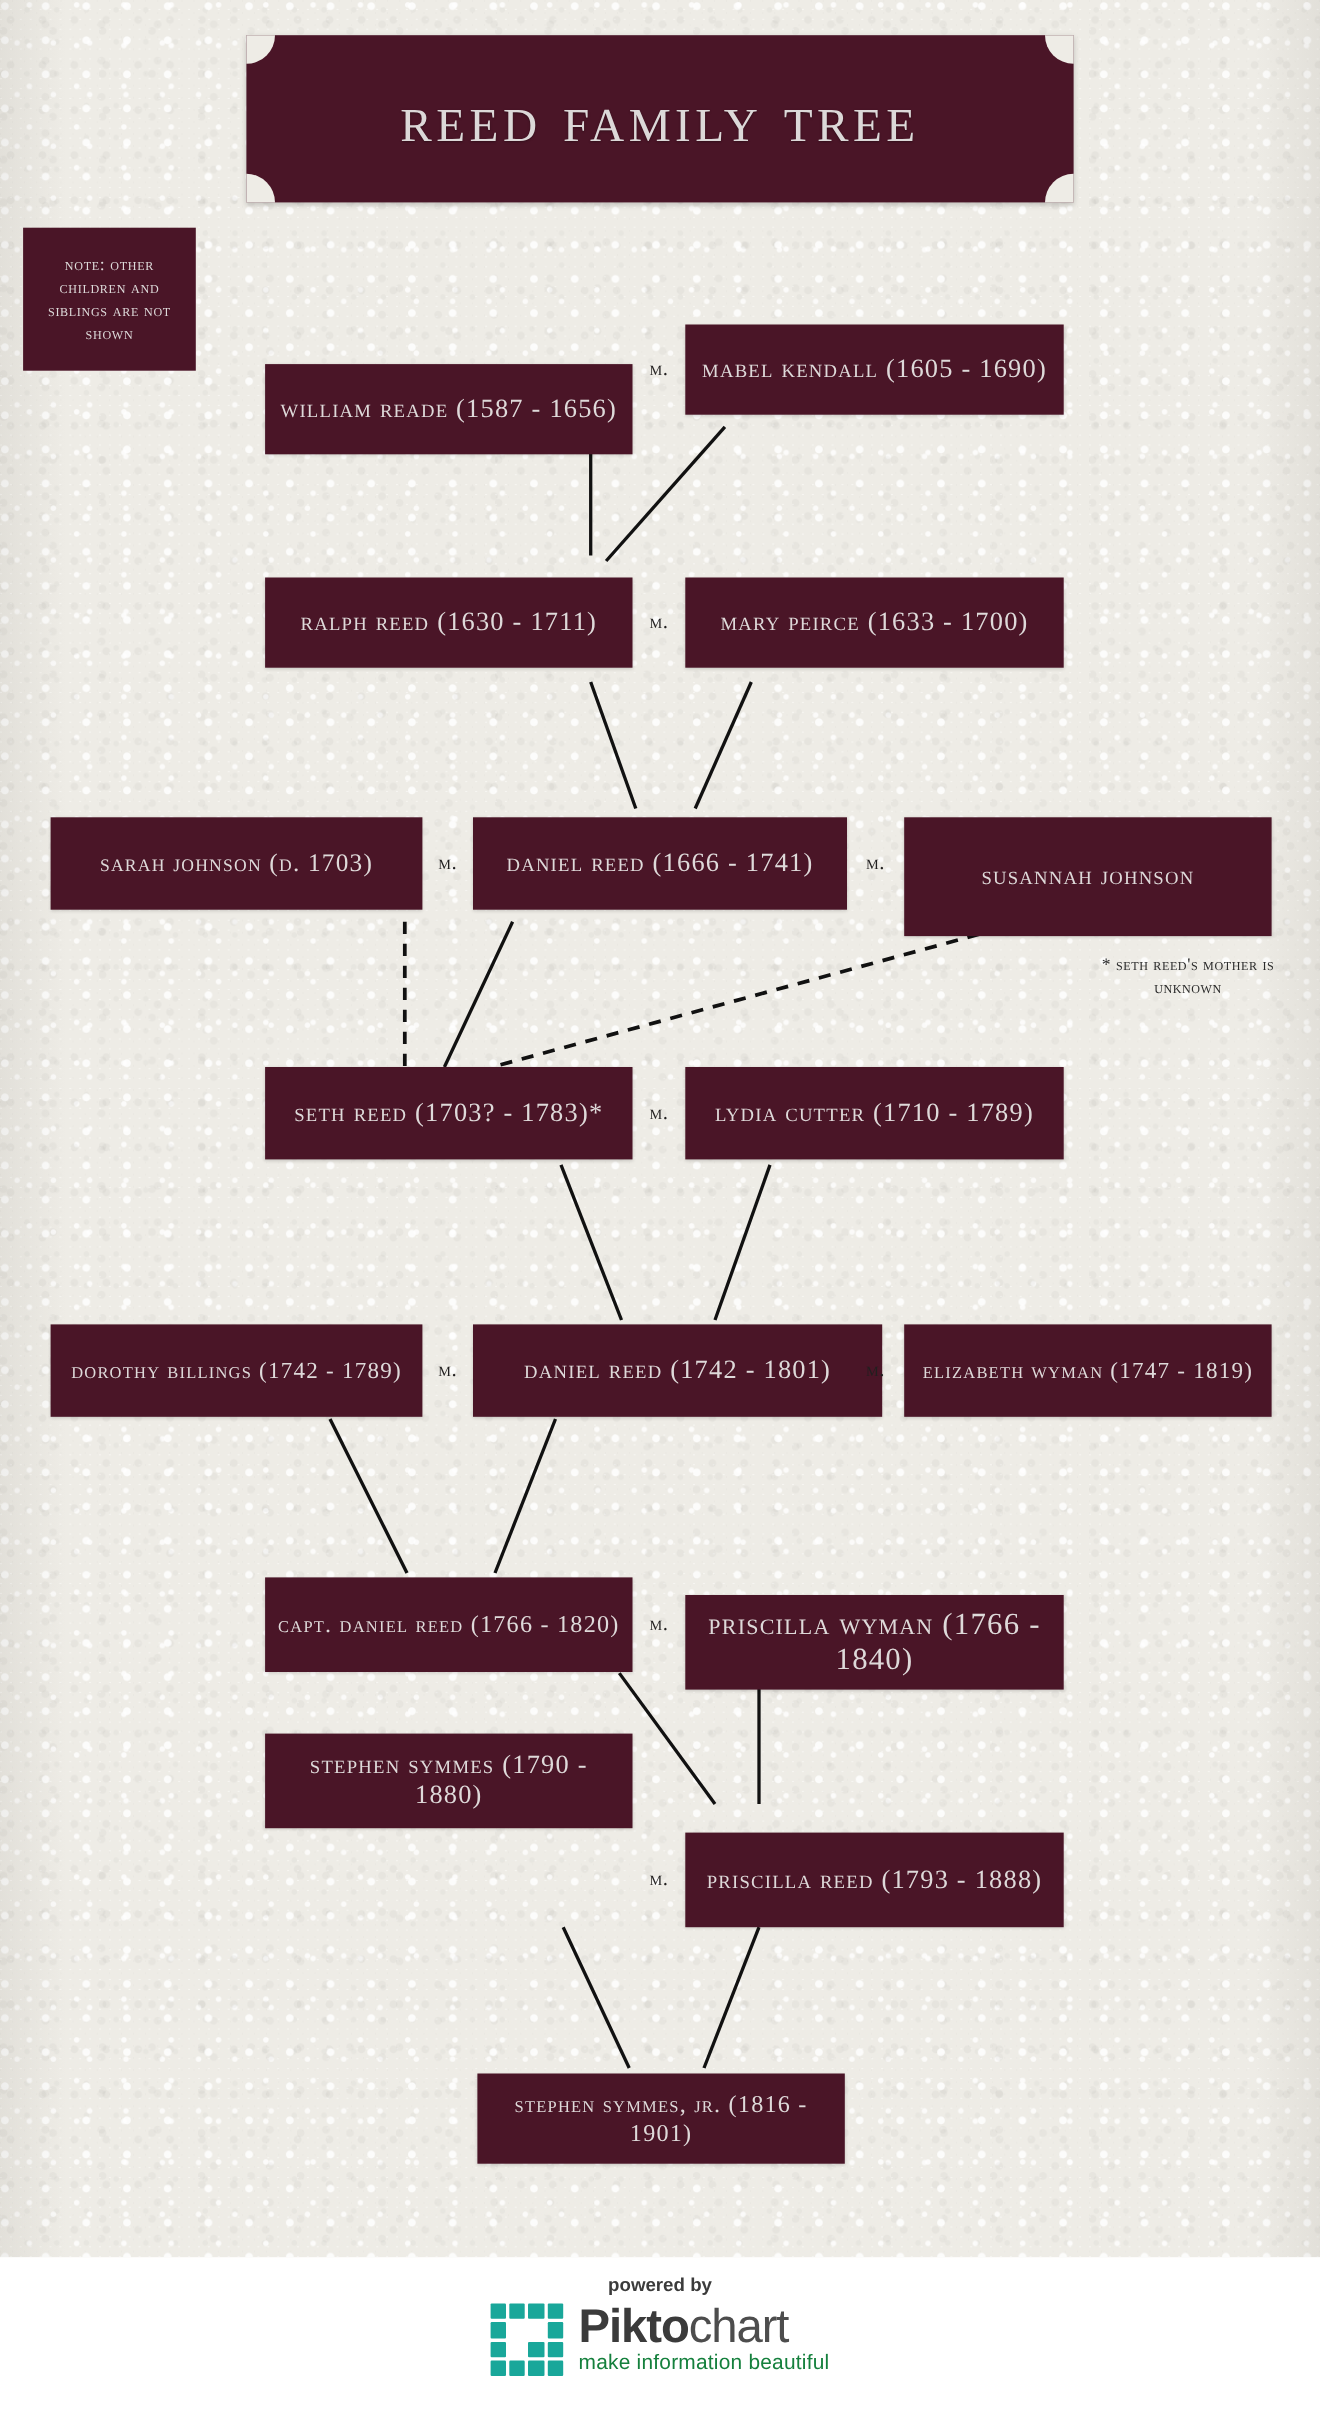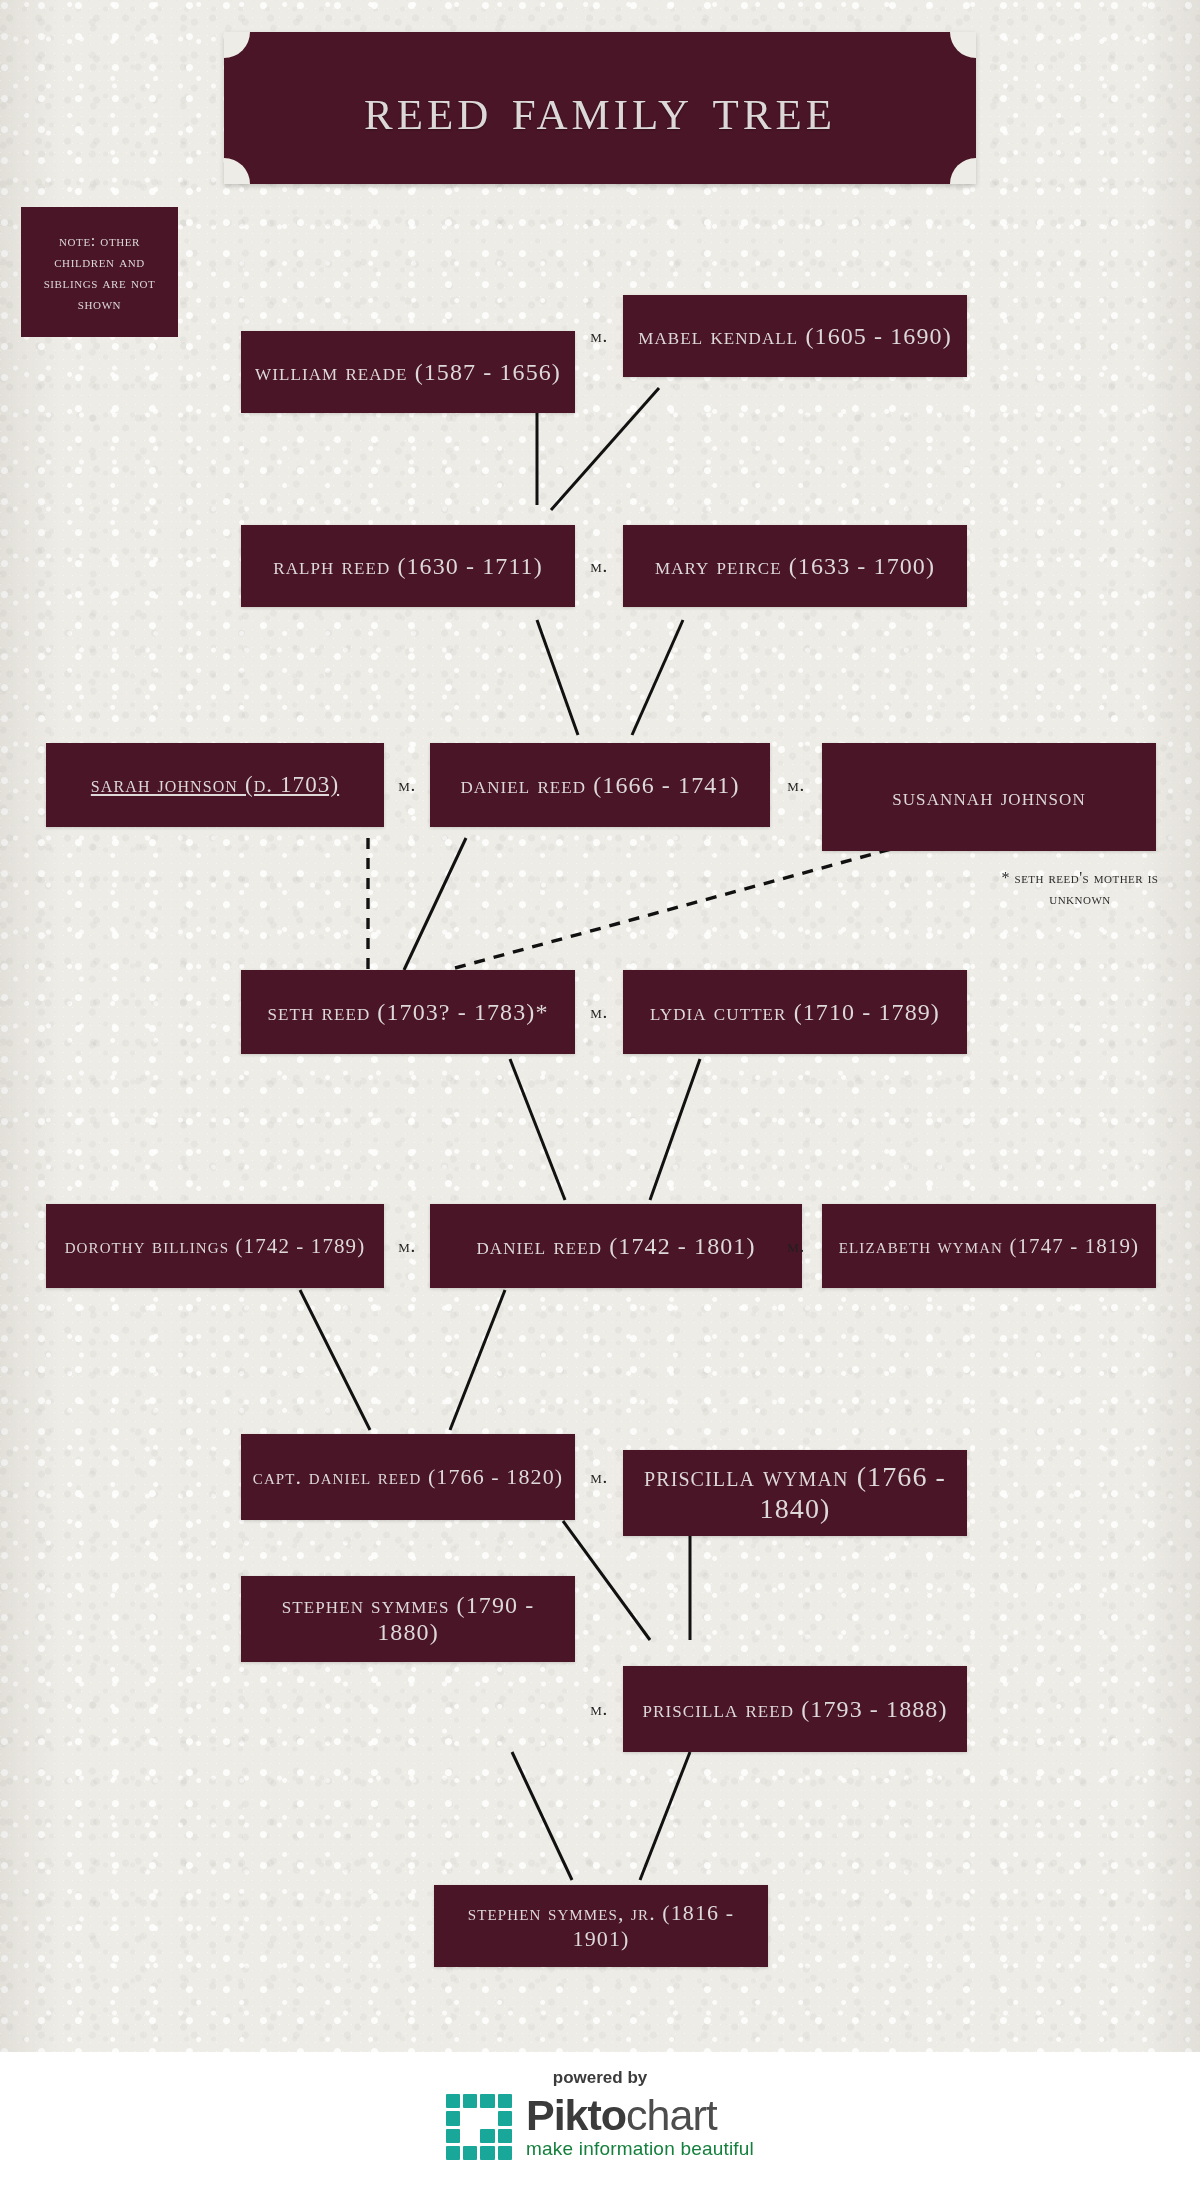--- a/index.html
+++ b/index.html
@@ -149,21 +149,21 @@
 <div id="footnote">* Seth Reed's mother is unknown</div>
 
 <div class="person" style="left:241px;top:295px;width:334px;height:82px;margin-top:36px;">William Reade (1587 - 1656)</div>
 <div class="marr" style="left:575px;top:295px;width:48px;height:82px;">m.</div>
 <div class="person" style="left:623px;top:295px;width:344px;height:82px;">Mabel Kendall (1605 - 1690)</div>
 
 <div class="person" style="left:241px;top:525px;width:334px;height:82px;">Ralph Reed (1630 - 1711)</div>
 <div class="marr" style="left:575px;top:525px;width:48px;height:82px;">m.</div>
 <div class="person" style="left:623px;top:525px;width:344px;height:82px;">Mary Peirce (1633 - 1700)</div>
 
-<div class="person" style="left:46px;top:743px;width:338px;height:84px;font-size:23px;text-decoration:underline;">Sarah Johnson (d. 1703)</div>
+<div class="person" style="left:46px;top:743px;width:338px;height:84px;font-size:23px;">Sarah Johnson (d. 1703)</div>
 <div class="marr" style="left:384px;top:743px;width:46px;height:84px;">m.</div>
 <div class="person" style="left:430px;top:743px;width:340px;height:84px;">Daniel Reed (1666 - 1741)</div>
 <div class="marr" style="left:770px;top:743px;width:52px;height:84px;">m.</div>
 <div class="person" style="left:822px;top:743px;width:334px;height:108px;">Susannah Johnson</div>
 
 <div class="person" style="left:241px;top:970px;width:334px;height:84px;">Seth Reed (1703? - 1783)*</div>
 <div class="marr" style="left:575px;top:970px;width:48px;height:84px;">m.</div>
 <div class="person" style="left:623px;top:970px;width:344px;height:84px;">Lydia Cutter (1710 - 1789)</div>
 
 <div class="person" style="left:46px;top:1204px;width:338px;height:84px;font-size:21px;">Dorothy Billings (1742 - 1789)</div>

